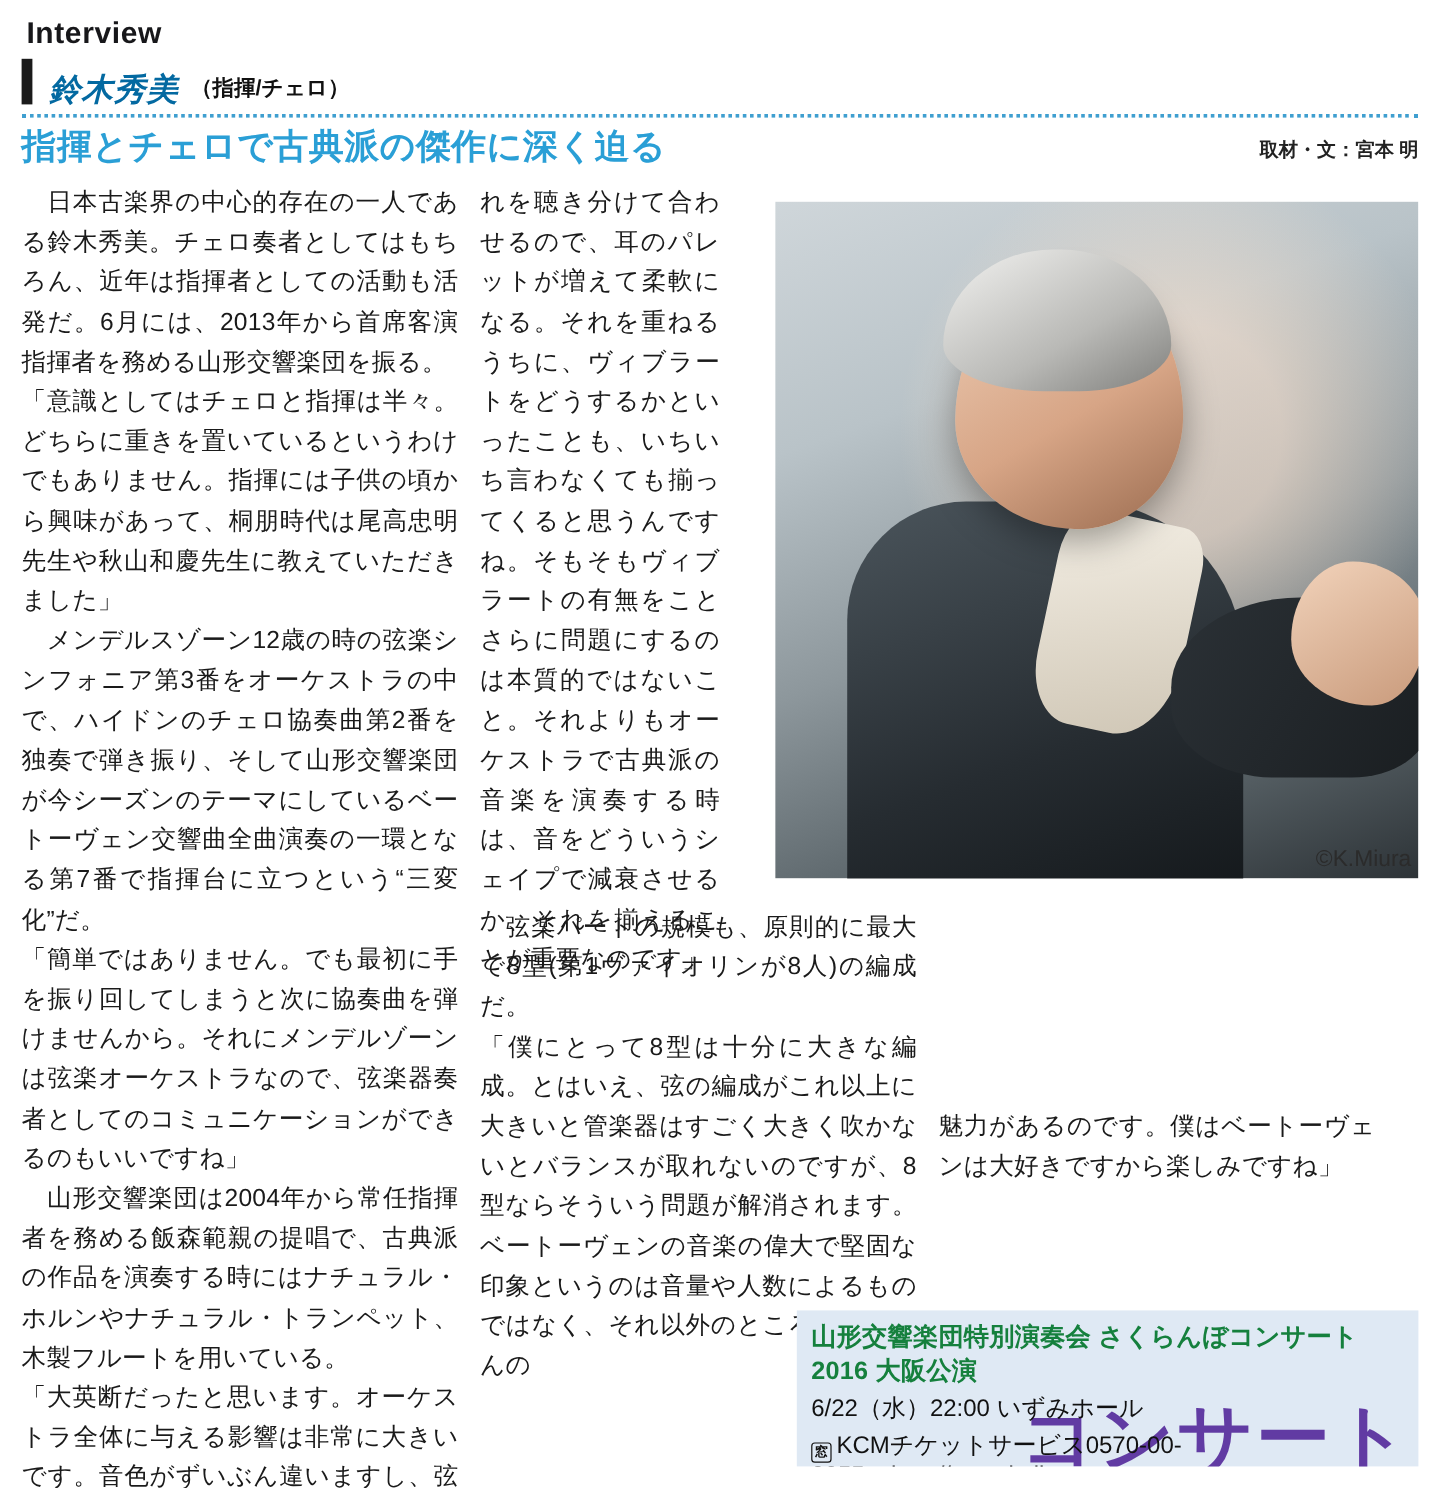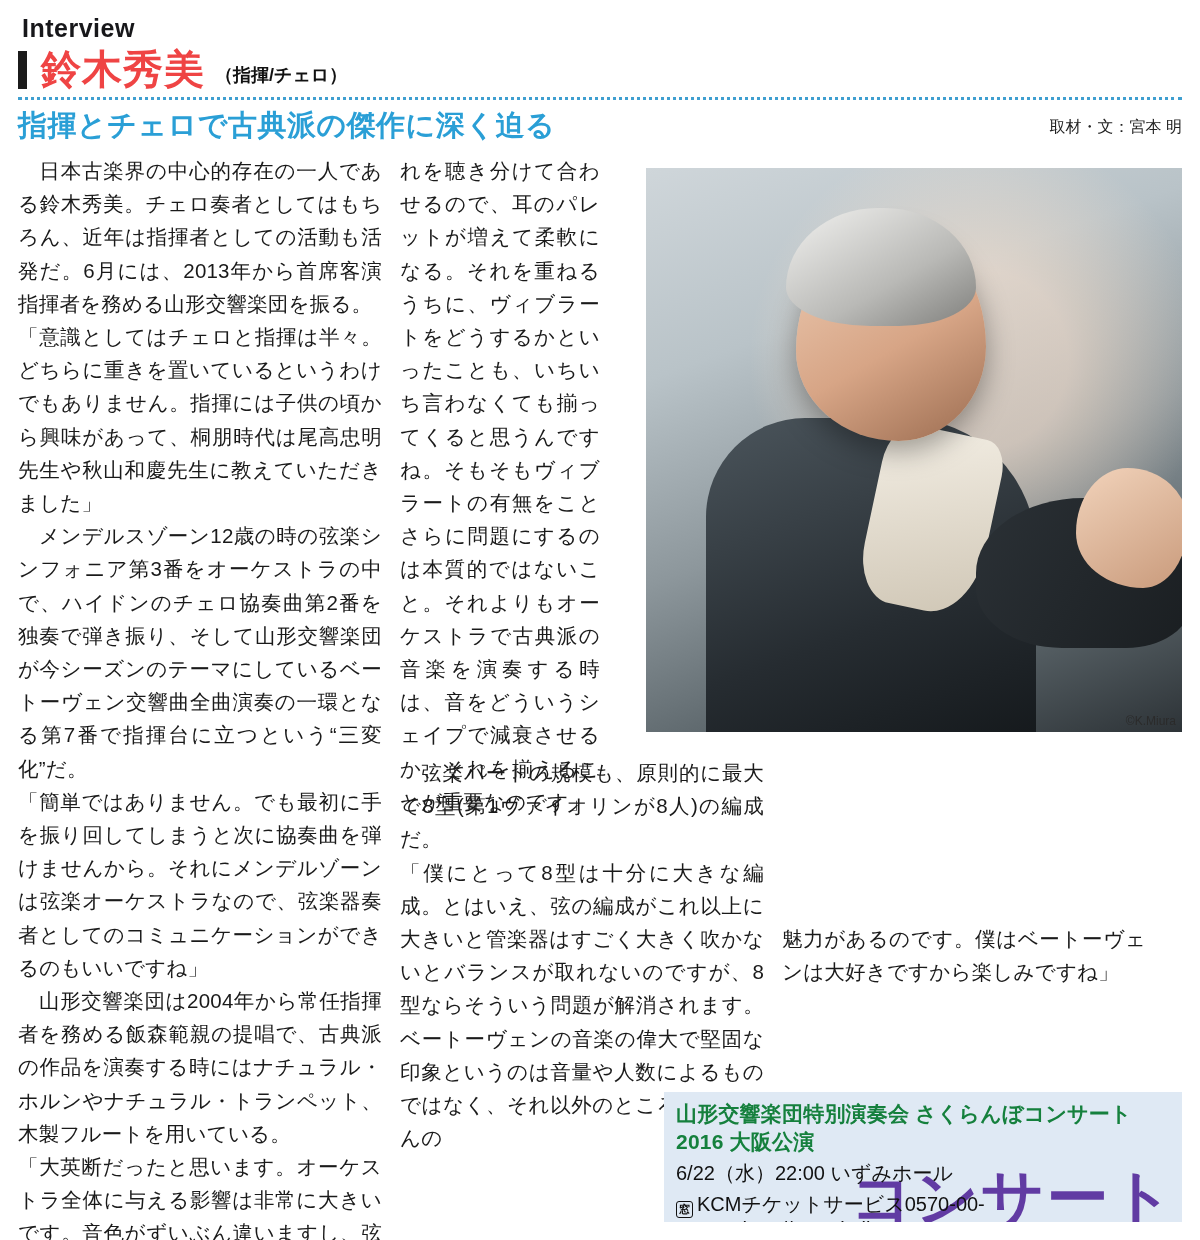--- a/index.html
+++ b/index.html
@@ -20,36 +20,37 @@
     color:#17171a; margin:0 0 6px 4px;
   }
   .title-row {
     display:flex; align-items:flex-end; gap:10px;
     margin:0 0 6px 0;
   }
   .title-bar {
     width:9px; height:38px; background:#1b1b1b; margin-right:4px;
   }
   .name {
-    font-size:40px; font-weight:bold; letter-spacing:1px; line-height:1;
-    color:#ef4444;
+    font-size:26px; font-weight:bold; letter-spacing:1px; line-height:1;
+    color:#0369a1;
+    font-style:italic;
   }
   .role { font-size:18px; font-weight:bold; color:#111; padding-bottom:2px; }
 
   .dotted {
     border-top:3px dotted #3f9fd0;
     margin:8px 0 10px 0;
   }
 
   .subhead-row { display:flex; align-items:flex-end; justify-content:space-between; }
   .subhead {
     font-size:29px; font-weight:bold; color:#2a9fd6; letter-spacing:0.5px;
     line-height:1.1;
   }
-  .credit { font-size:16px; color:#222; padding-bottom:4px; white-space:nowrap; }
+  .credit { font-size:16px; color:#222; padding-bottom:4px; white-space:nowrap;font-weight:bold; }
 
   
   .cols-top {
     margin-top:12px;
     display:flex;
     gap:18px;
   }
   .col { width:364px; }
   .col.narrow { width:200px; }
   p.jp {
@@ -104,21 +105,21 @@
     background:linear-gradient(120deg,#2b3136,#1a1e21);
     border-radius:50% 10% 30% 40%;
   }
   .ph-hand {
     position:absolute; left:430px; top:300px; width:112px; height:120px;
     background:linear-gradient(150deg,#f3d3b9,#cb9a79);
     border-radius:46% 54% 40% 60% / 54% 46% 54% 46%;
   }
   .photo-credit {
     position:absolute; right:6px; bottom:4px;
-    font-size:12px; color:#2b2b2b;
+    font-size:19px; color:#2b2b2b;
     background:rgba(255,255,255,0.0);
   }
 
   
   .cols-bottom {
     margin-top:14px;
     display:flex; gap:18px;
   }
   .cols-bottom .col { width:364px; }
 

